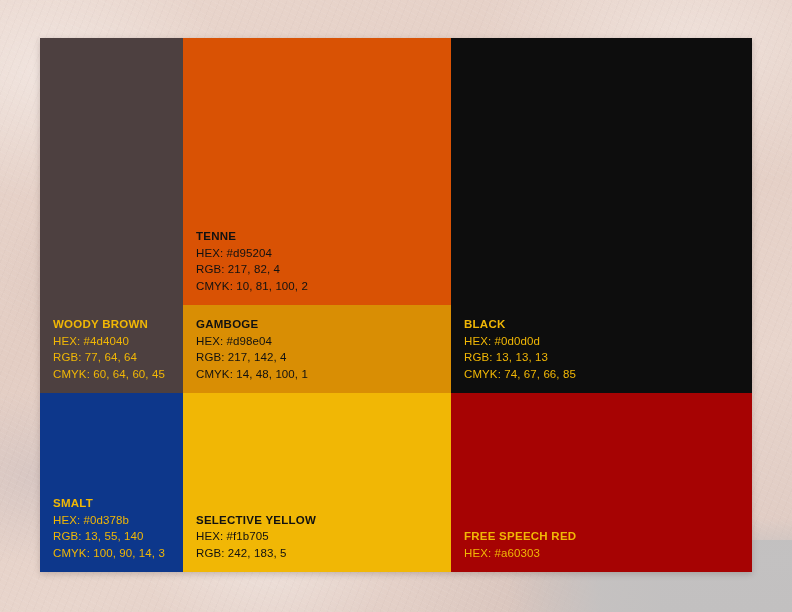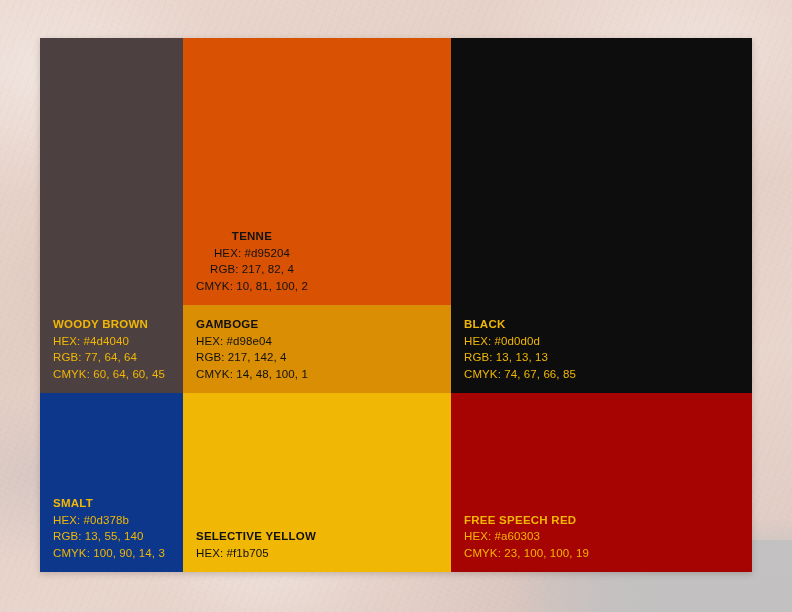--- a/index.html
+++ b/index.html
@@ -83,21 +83,21 @@
   }
   .swatch-name {
     font-weight: bold;
     letter-spacing: 0.25px;
   }
   .swatch-line { display: block; }
 
   
   #sw-woody      { grid-column: 1; grid-row: 1 / span 3; }
   #sw-smalt      { grid-column: 1; grid-row: 4; }
-  #sw-tenne      { grid-column: 2; grid-row: 1 / span 2; text-align: center; }
+  #sw-tenne      { grid-column: 2; grid-row: 1 / span 2; }
   #sw-gamboge    { grid-column: 2; grid-row: 3 / span 2; }
   #sw-selyellow  { grid-column: 2; grid-row: 4; }
   #sw-black      { grid-column: 3; grid-row: 1 / span 3; }
   #sw-freered    { grid-column: 3; grid-row: 4; }
 
   
   #sw-gamboge { grid-row: 3 / span 1; }
 </style>
 </head>
 <body style="background-color: rgb(229, 208, 199);">
@@ -150,24 +150,24 @@
       <span class="swatch-line">HEX: #0d378b</span>
       <span class="swatch-line">RGB: 13, 55, 140</span>
       <span class="swatch-line">CMYK: 100, 90, 14, 3</span>
     </div>
   </div>
 
   <div class="swatch" id="sw-selyellow" style="background-color: rgb(241, 183, 5);">
     <div class="swatch-text" style="color: rgb(17, 17, 17); margin-top: 8px;">
       <span class="swatch-line swatch-name">SELECTIVE YELLOW</span>
       <span class="swatch-line">HEX: #f1b705</span>
+      <span class="swatch-line">RGB: 242, 183, 5</span>
     </div>
   </div>
 
   <div class="swatch" id="sw-freered" style="background-color: rgb(166, 3, 3);">
     <div class="swatch-text" style="color: rgb(241, 183, 5);">
       <span class="swatch-line swatch-name">FREE SPEECH RED</span>
       <span class="swatch-line">HEX: #a60303</span>
-      <span class="swatch-line">CMYK: 23, 100, 100, 19</span>
     </div>
   </div>
 
 </div>
 
 </body></html>

